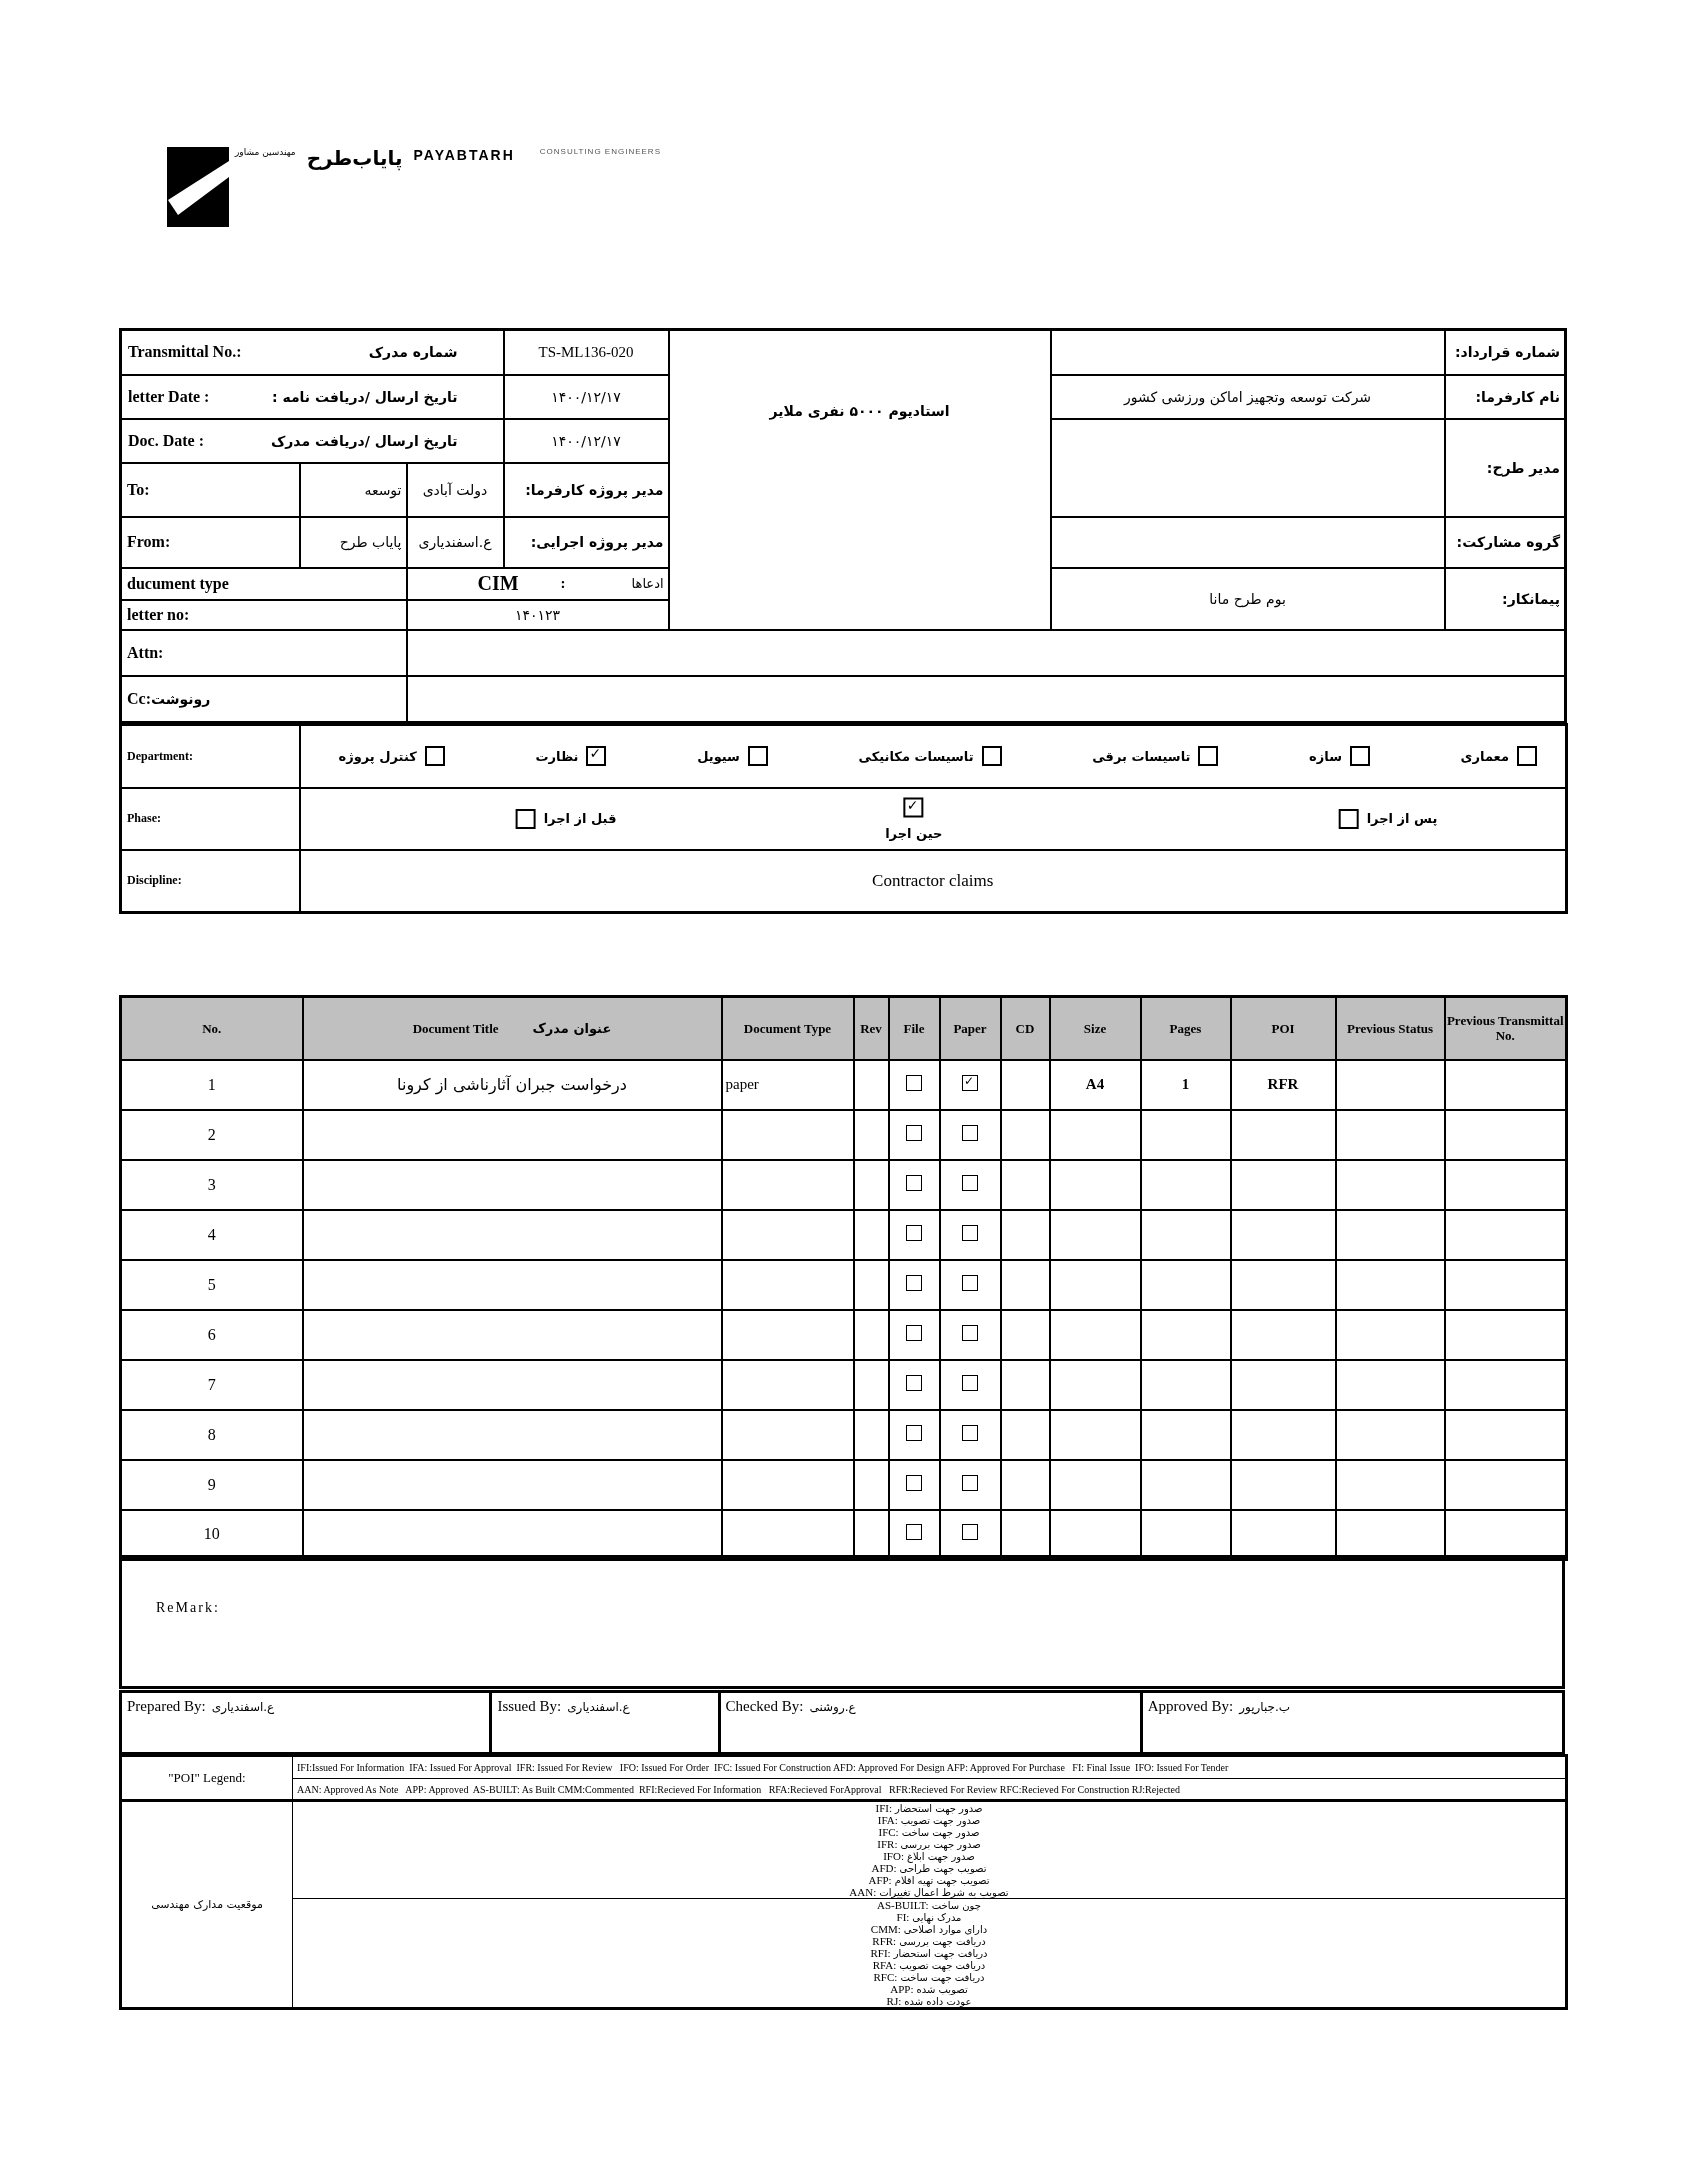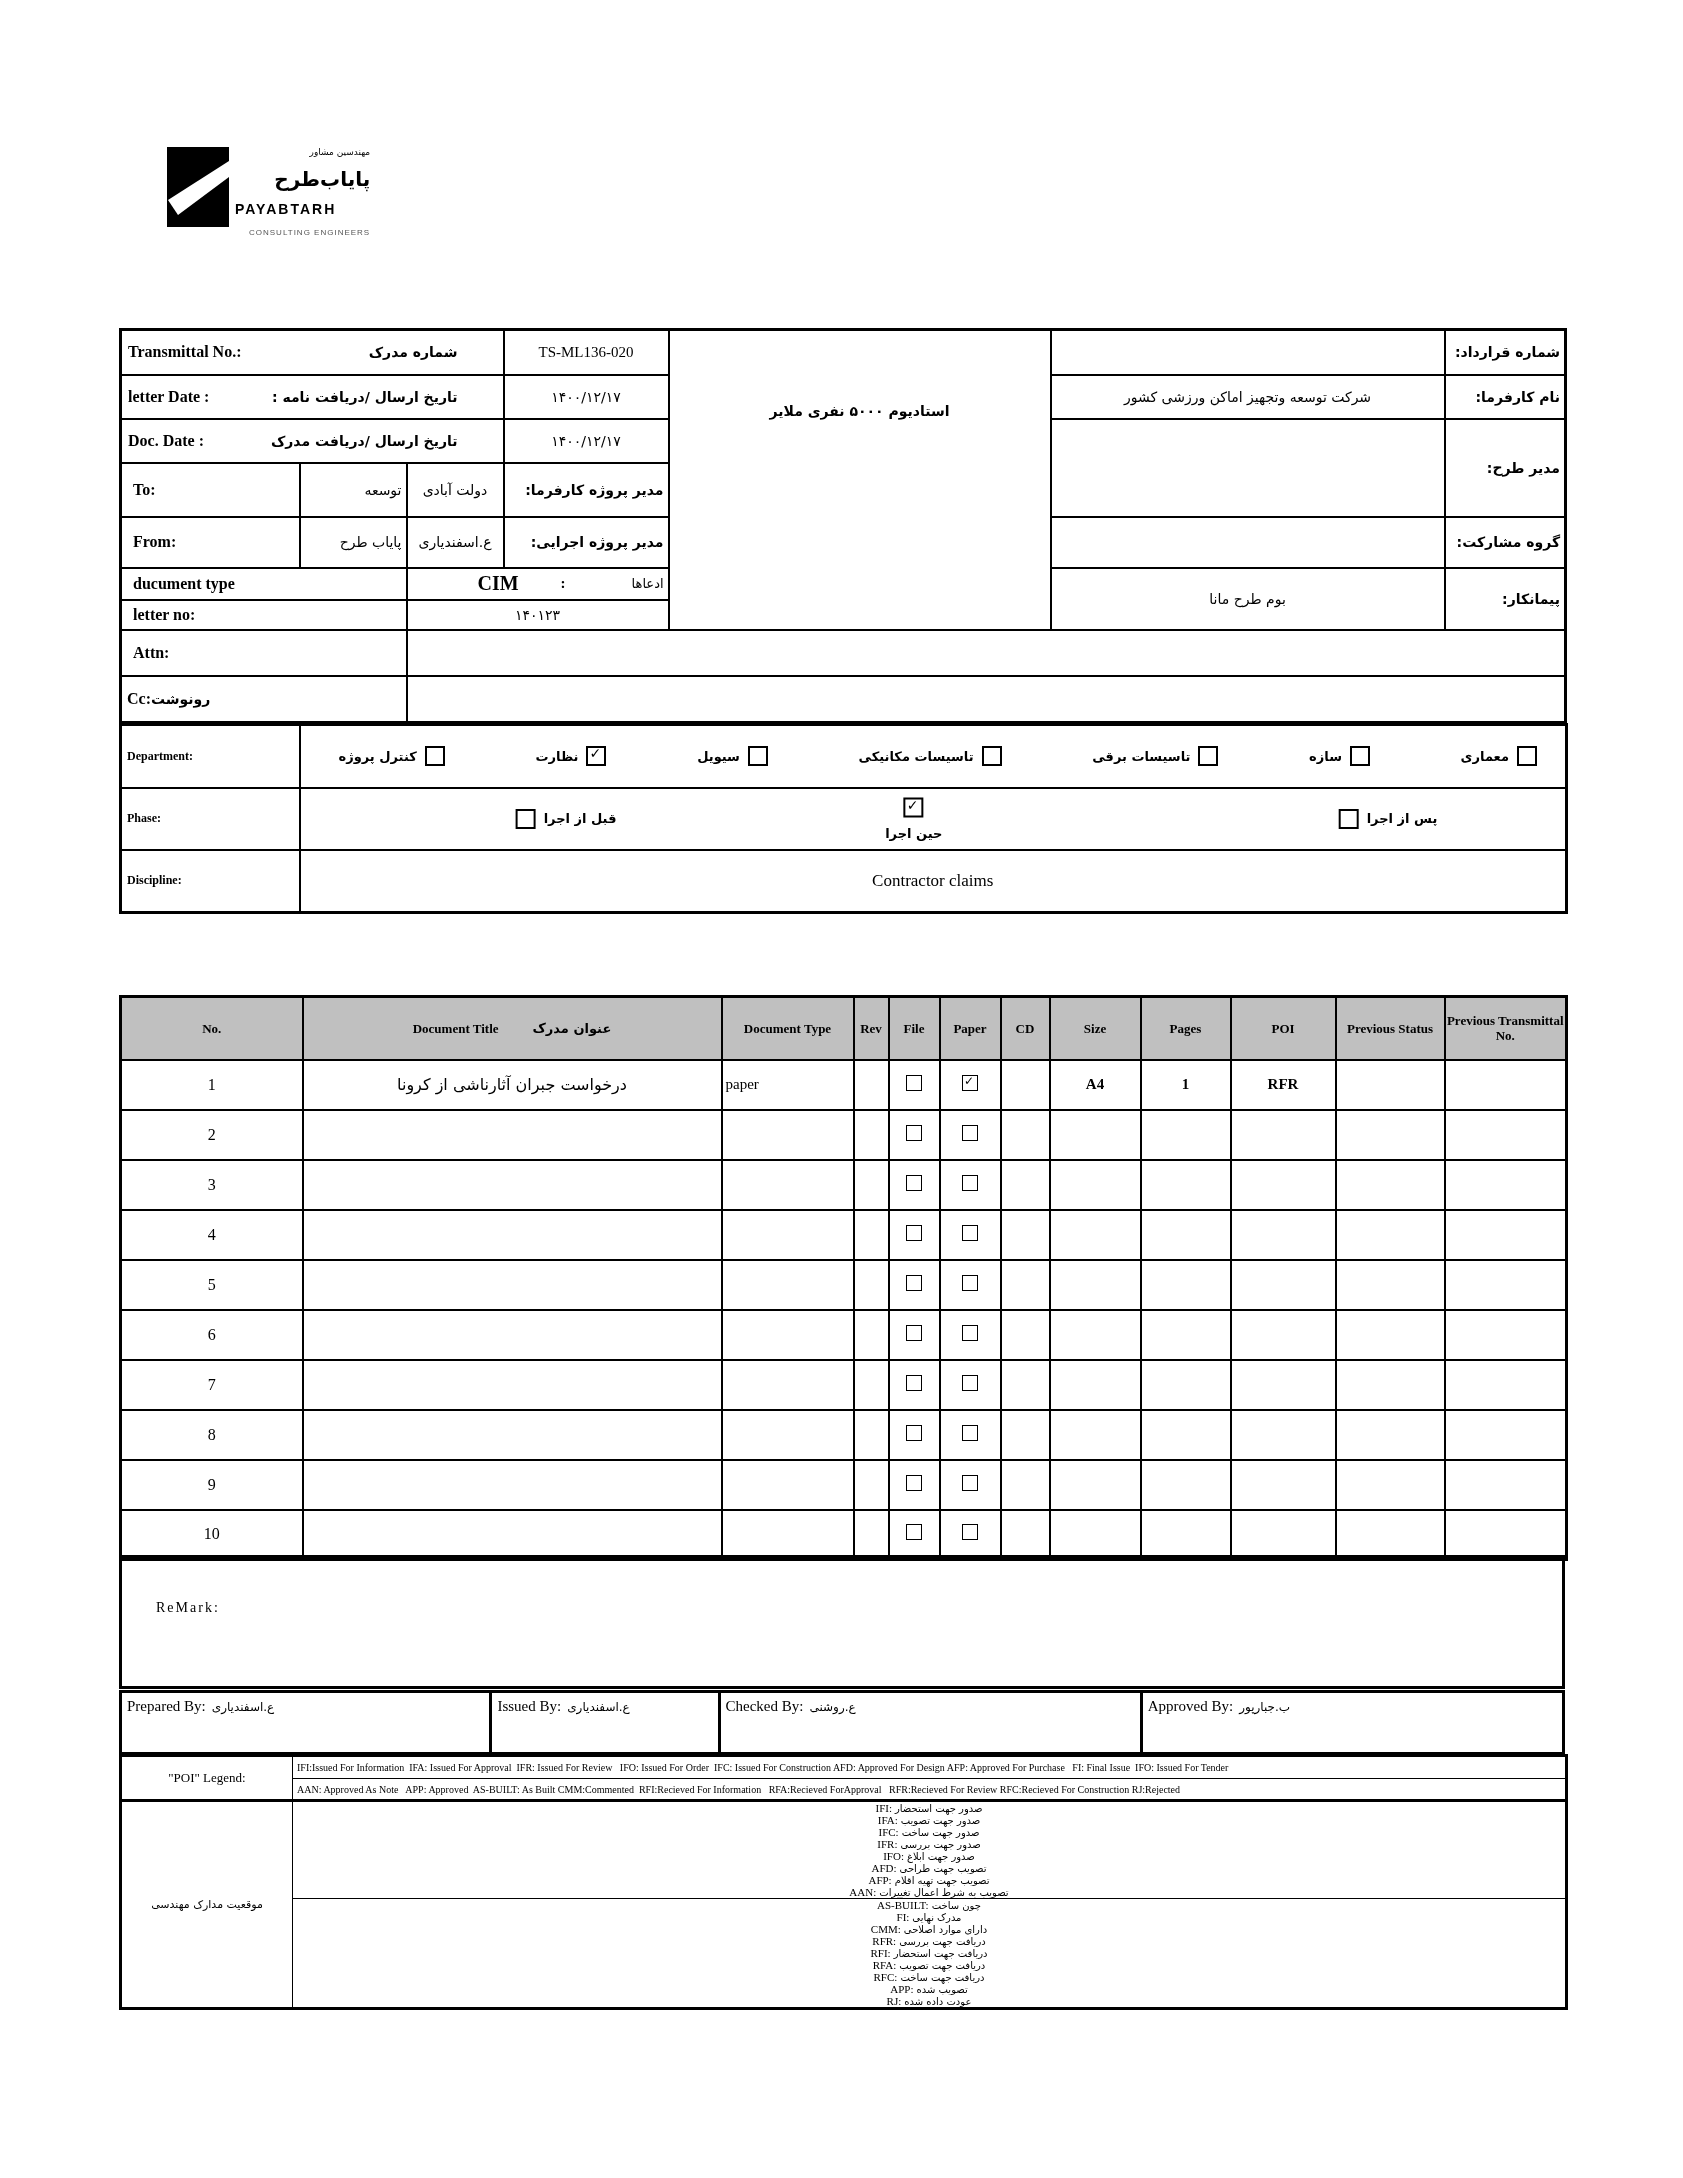--- a/index.html
+++ b/index.html
@@ -2,41 +2,41 @@
 <html><head>
 <meta charset="utf-8">
 <style>
   html,body{margin:0;padding:0;}
   .page{position:relative;width:1684px;height:2178px;background:#ffffff;color:#000;
         font-family:"Liberation Serif", serif;overflow:hidden;}
   .fa{direction:rtl;font-family:"DejaVu Sans", sans-serif;}
 
   
   .logo{position:absolute;left:167px;top:147px;display:flex;gap:6px;}
-  .logo-text{display:flex;flex-direction:column;justify-content:flex-end;padding-bottom:2px;gap:11px;}
+  .logo-text{display:flex;flex-direction:row;justify-content:flex-end;padding-bottom:2px;gap:11px;}
   .logo-fa-top{font-size:9px;text-align:right;}
   .logo-fa-main{font-size:20px;font-weight:bold;text-align:right;line-height:22px;}
   .logo-en{font-size:14px;font-weight:bold;letter-spacing:2px;font-family:"Liberation Sans",sans-serif;line-height:16px;}
   .logo-en-sub{font-size:8px;color:#555;letter-spacing:1px;font-family:"Liberation Sans",sans-serif;padding-left:14px;}
   .doc-title{position:absolute;top:167px;left:0;width:100%;text-align:center;
              font-size:20px;font-weight:bold;}
 
   
   table{border-collapse:collapse;table-layout:fixed;}
   td{border:2px solid #000;padding:0;font-size:15px;overflow:hidden;vertical-align:middle;}
 
   
   .sec-info{position:absolute;left:119px;top:328px;}
   table.info{width:1446px;border:3px solid #000;}
   .lbl-flex{display:flex;justify-content:space-between;align-items:center;padding:0 45px 0 6px;}
   .en-lb{font-weight:bold;font-size:16px;white-space:nowrap;}
   .fa-lb{font-weight:bold;font-size:14px;}
   .center{text-align:center;margin-left:20px;}
   .right{text-align:right;padding-right:4px;}
-  .left{text-align:left;padding-left:11px;}
+  .left{text-align:left;padding-left:5px;}
   .r-lb{text-align:right;padding-right:4px;font-weight:bold;font-size:14px;}
   .proj-cell{vertical-align:top;text-align:center;padding-top:72px;font-size:14px;font-weight:bold;}
   .ctype{ }
   .ctype-in{display:flex;align-items:center;direction:ltr;}
   .ctype-v{margin-left:70px;font-size:20px;font-weight:bold;}
   .ctype-c{margin-left:42px;font-weight:bold;}
   .ctype-fa{margin-left:auto;margin-right:4px;font-size:13px;}
   .val-fa{font-size:14px;}
   .cc-cell{display:flex;align-items:center;padding-left:5px;}
 

